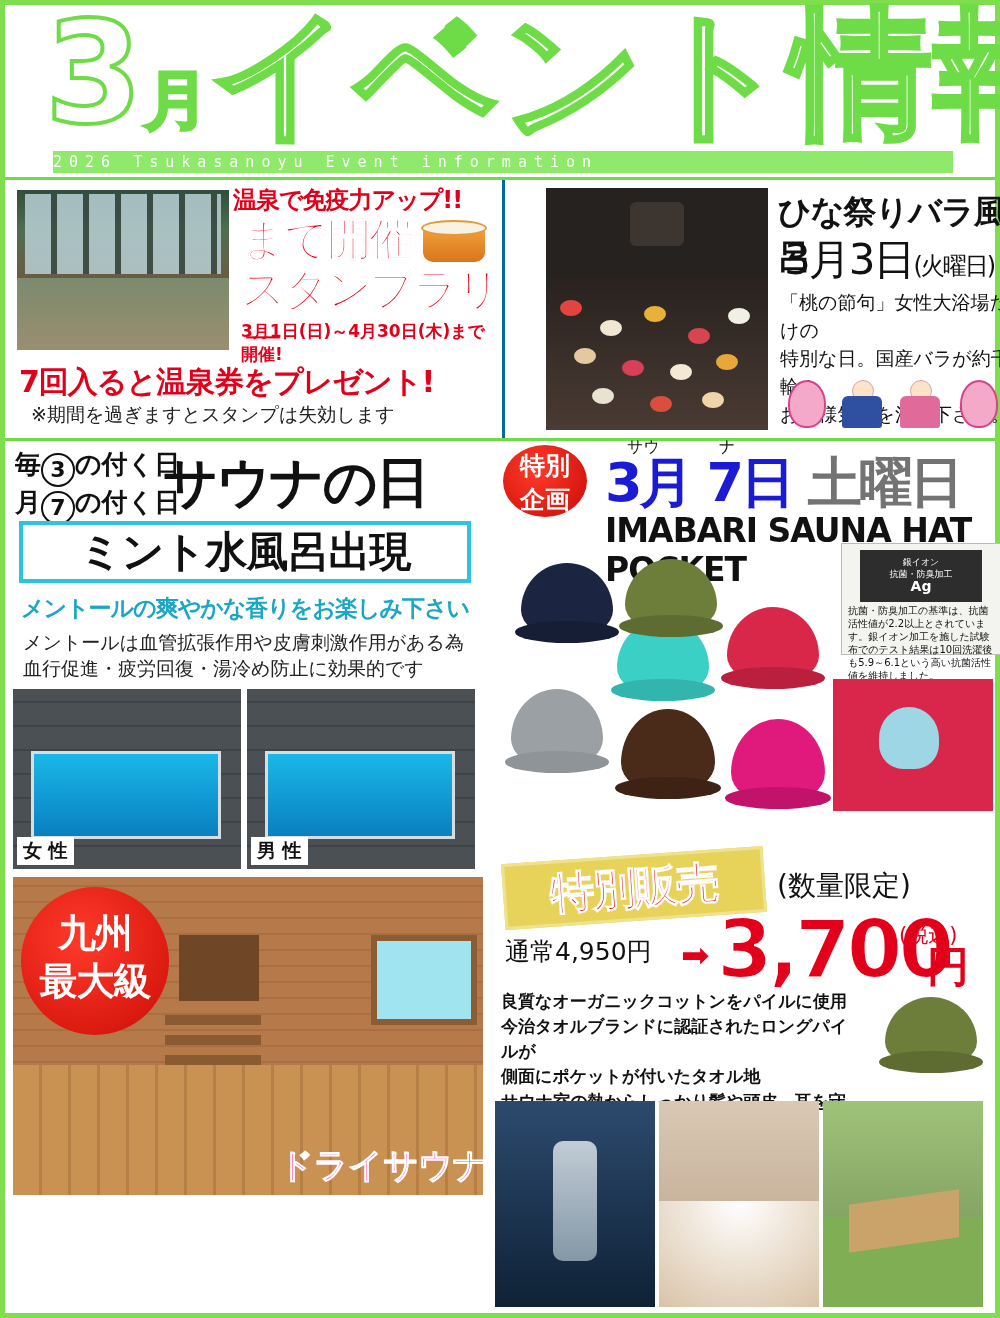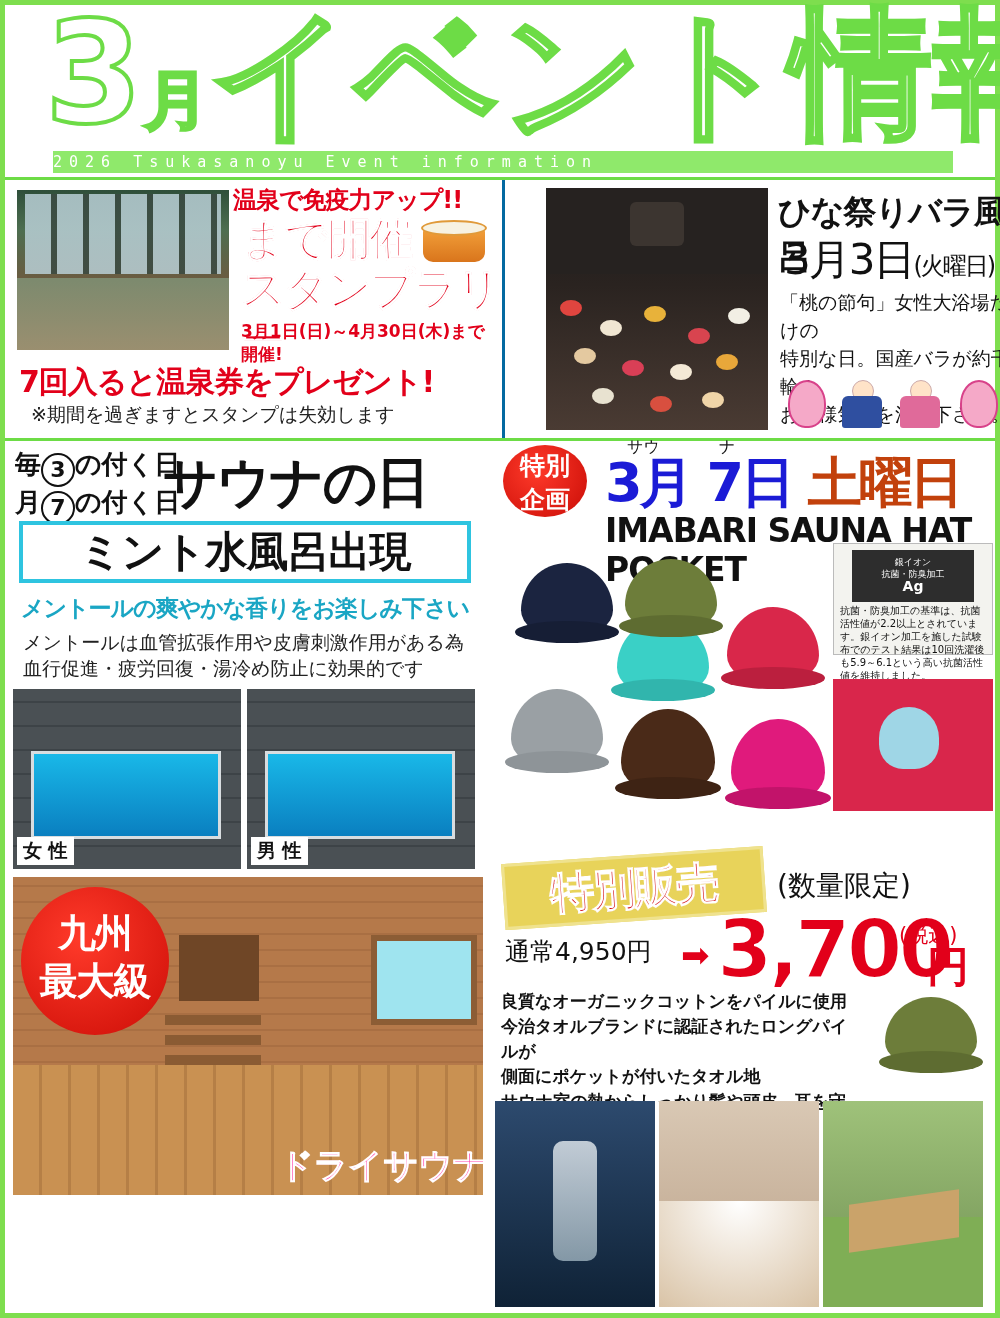--- a/index.html
+++ b/index.html
@@ -114,28 +114,28 @@
      font-size:38px;font-weight:bold;line-height:48px;padding-top:22px;box-sizing:border-box;letter-spacing:-1px;}
   .dry-sauna-label{position:absolute;left:274px;top:702px;font-size:34px;font-weight:bold;color:#ff2fa0;
      -webkit-text-stroke:1px #fff;}
 
   
   .special-badge{position:absolute;left:8px;top:4px;width:84px;height:72px;border-radius:50%;
      background:radial-gradient(circle at 40% 35%,#ff3a2a,#c90c06);color:#fff;font-size:25px;font-weight:bold;
      line-height:34px;text-align:center;padding-top:4px;box-sizing:border-box;}
   .ruby{position:absolute;top:-4px;font-size:16px;color:#111;}
   .big-date{position:absolute;left:110px;top:6px;font-size:54px;font-weight:bold;color:#1b1bd6;letter-spacing:-3px;}
-  .big-date .blk{color:#c2410c;}
+  .big-date .blk{color:#737373;}
   .imabari{position:absolute;left:110px;top:70px;font-size:33px;font-weight:bold;color:#111;letter-spacing:-1px;
      font-family:"DejaVu Sans","Liberation Sans",sans-serif;}
 
   .hats{position:absolute;left:0px;top:108px;width:500px;height:310px;}
   .hat{position:absolute;border-radius:50% 50% 42% 42%/64% 64% 36% 36%;}
   .hat .brim{position:absolute;left:-6px;bottom:-6px;width:calc(100% + 12px);height:22px;border-radius:50%;}
-  .ag-box{position:absolute;left:338px;top:-6px;width:160px;height:112px;background:#f3f3ef;border:1px solid #bbb;box-sizing:border-box;}
+  .ag-box{position:absolute;left:346px;top:-6px;width:160px;height:112px;background:#f3f3ef;border:1px solid #bbb;box-sizing:border-box;}
   .ag-emb{position:absolute;left:18px;top:6px;width:122px;height:52px;background:#2d2d2d;color:#fff;font-size:9px;
      text-align:center;line-height:12px;padding-top:6px;box-sizing:border-box;}
   .ag-txt{position:absolute;left:6px;top:60px;width:148px;font-size:10px;line-height:13px;color:#111;}
   .red-sq{position:absolute;left:338px;top:130px;width:160px;height:132px;background:#d9264b;overflow:hidden;}
   .red-sq .pin{position:absolute;left:46px;top:28px;width:60px;height:62px;background:#9fd6e6;border-radius:50% 50% 40% 40%;}
 
   .sale-ribbon{position:absolute;left:8px;top:414px;width:262px;height:66px;background:#e8d35a;
      transform:rotate(-4deg);border:3px solid #efe28e;box-sizing:border-box;}
   .sale-ribbon span{display:block;text-align:center;line-height:60px;font-size:44px;font-weight:bold;color:#d10a12;
      -webkit-text-stroke:1px #fff;letter-spacing:-2px;}

